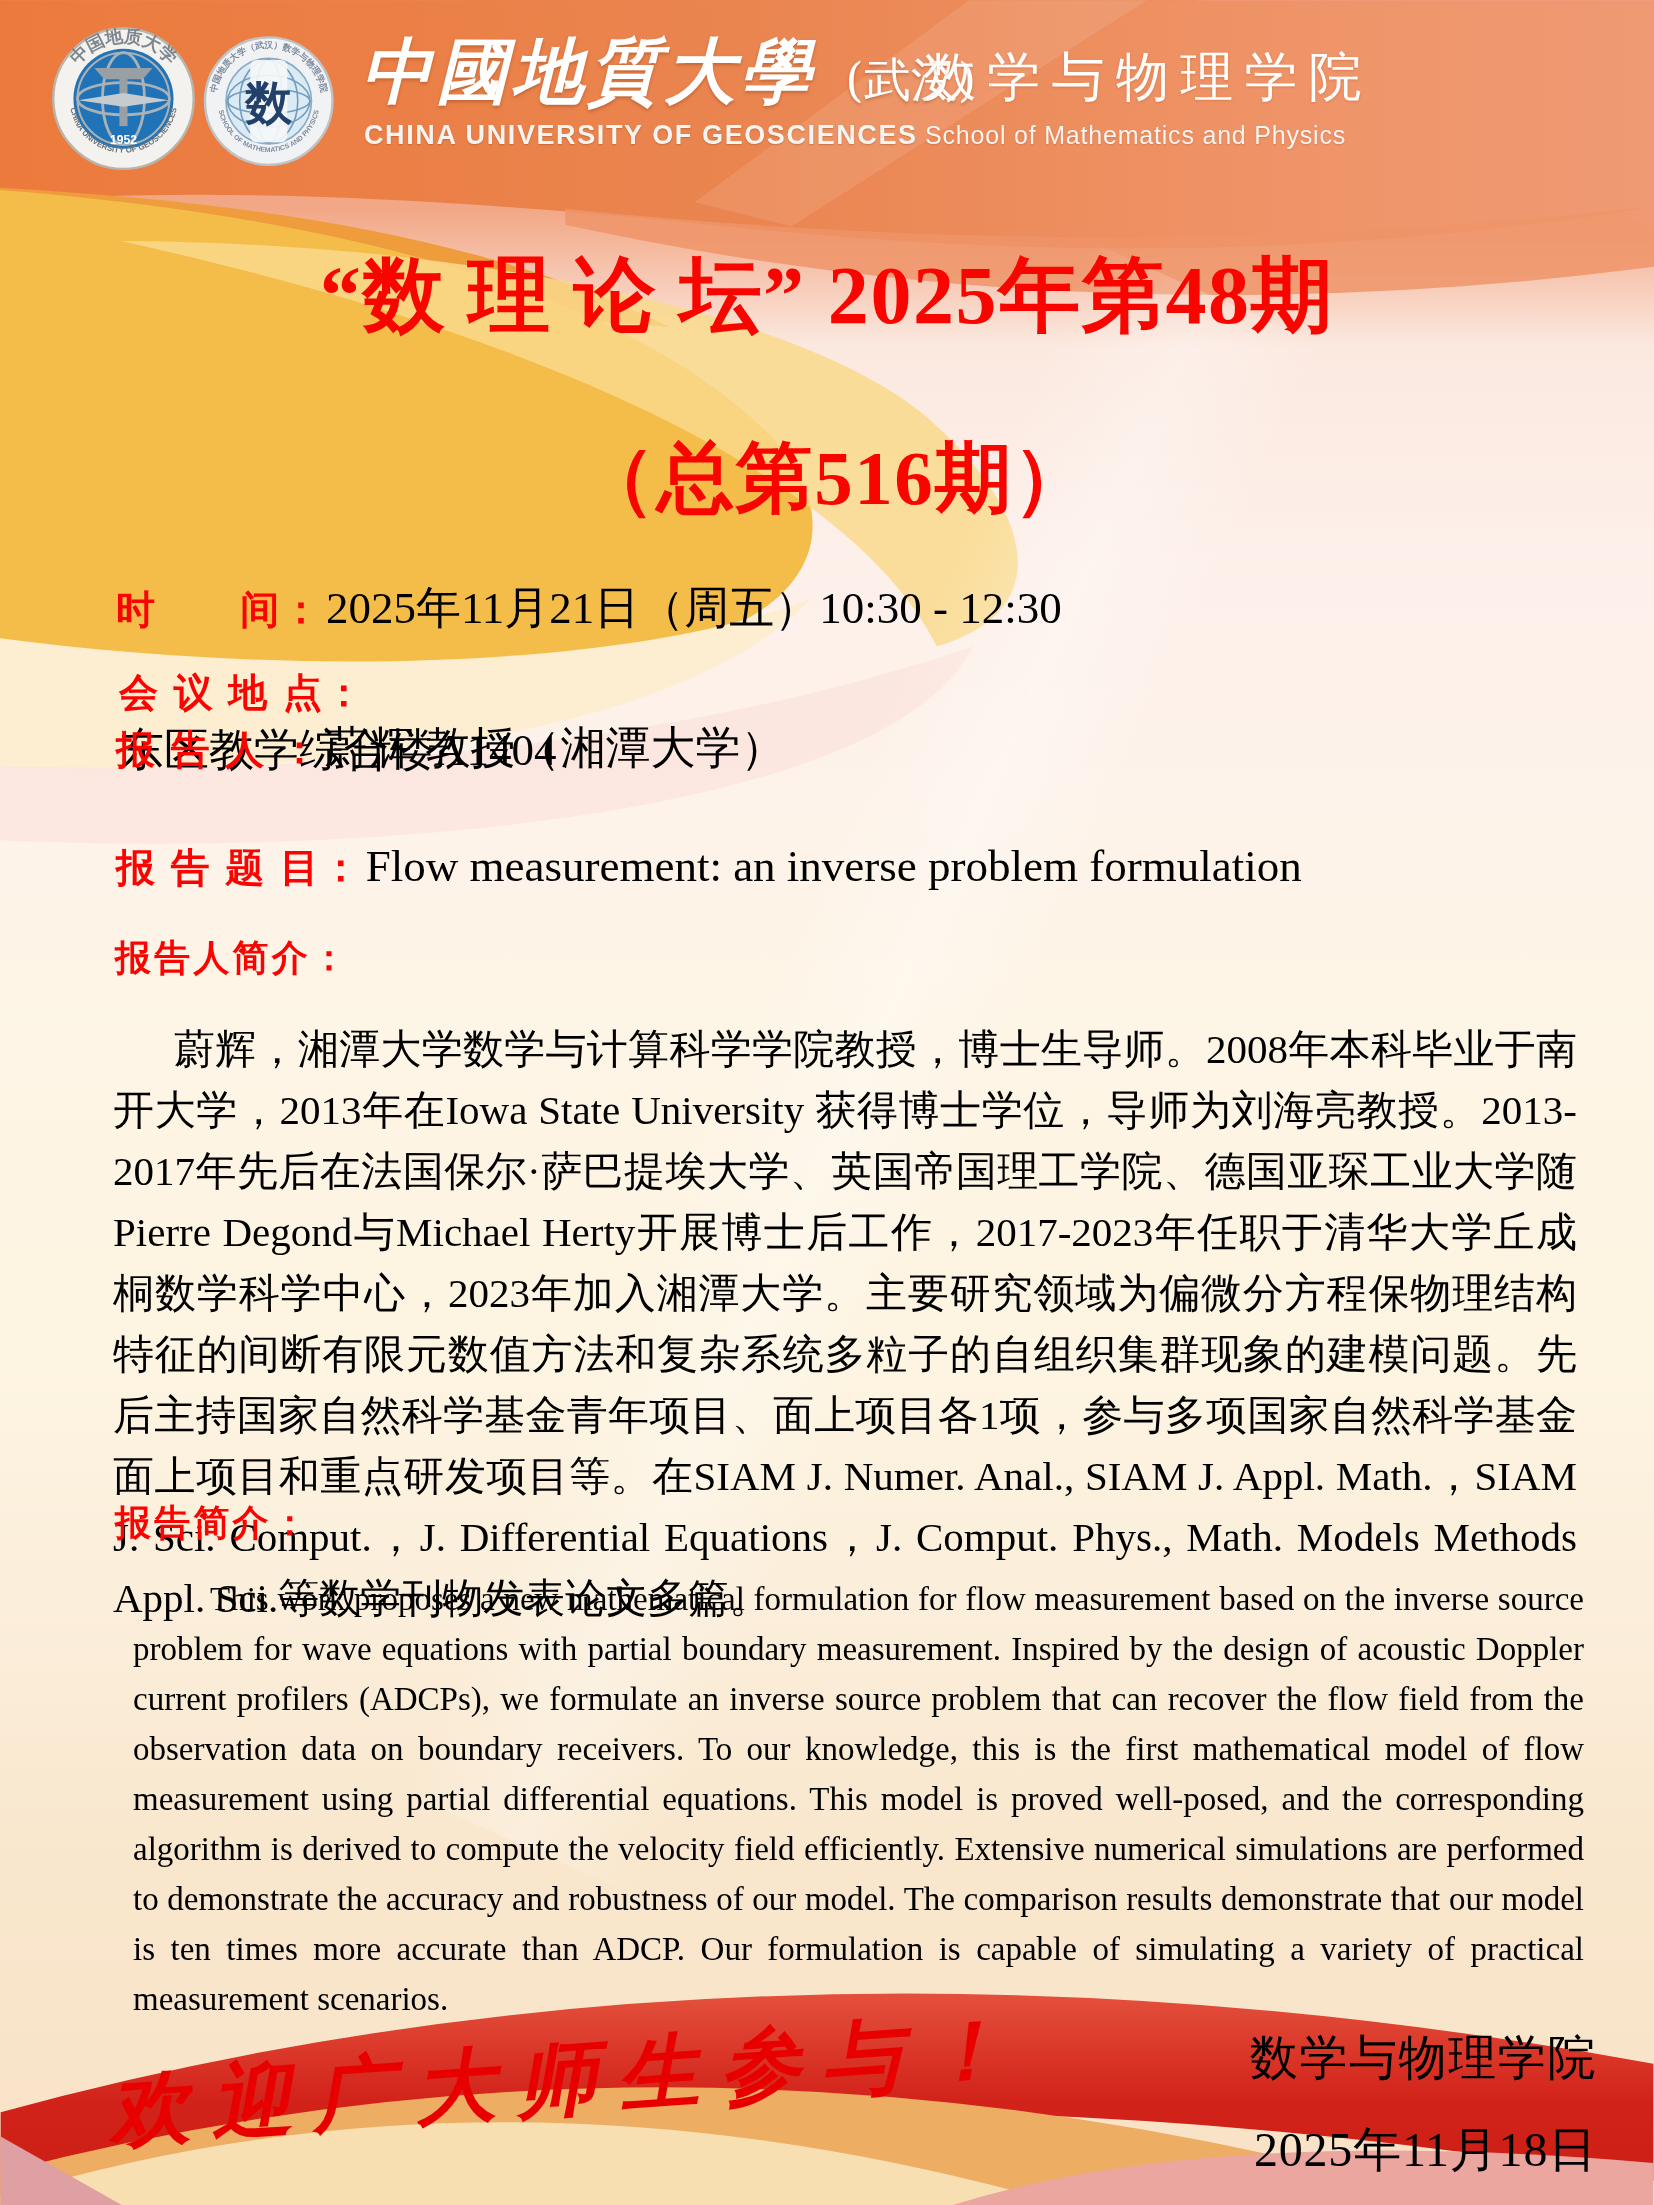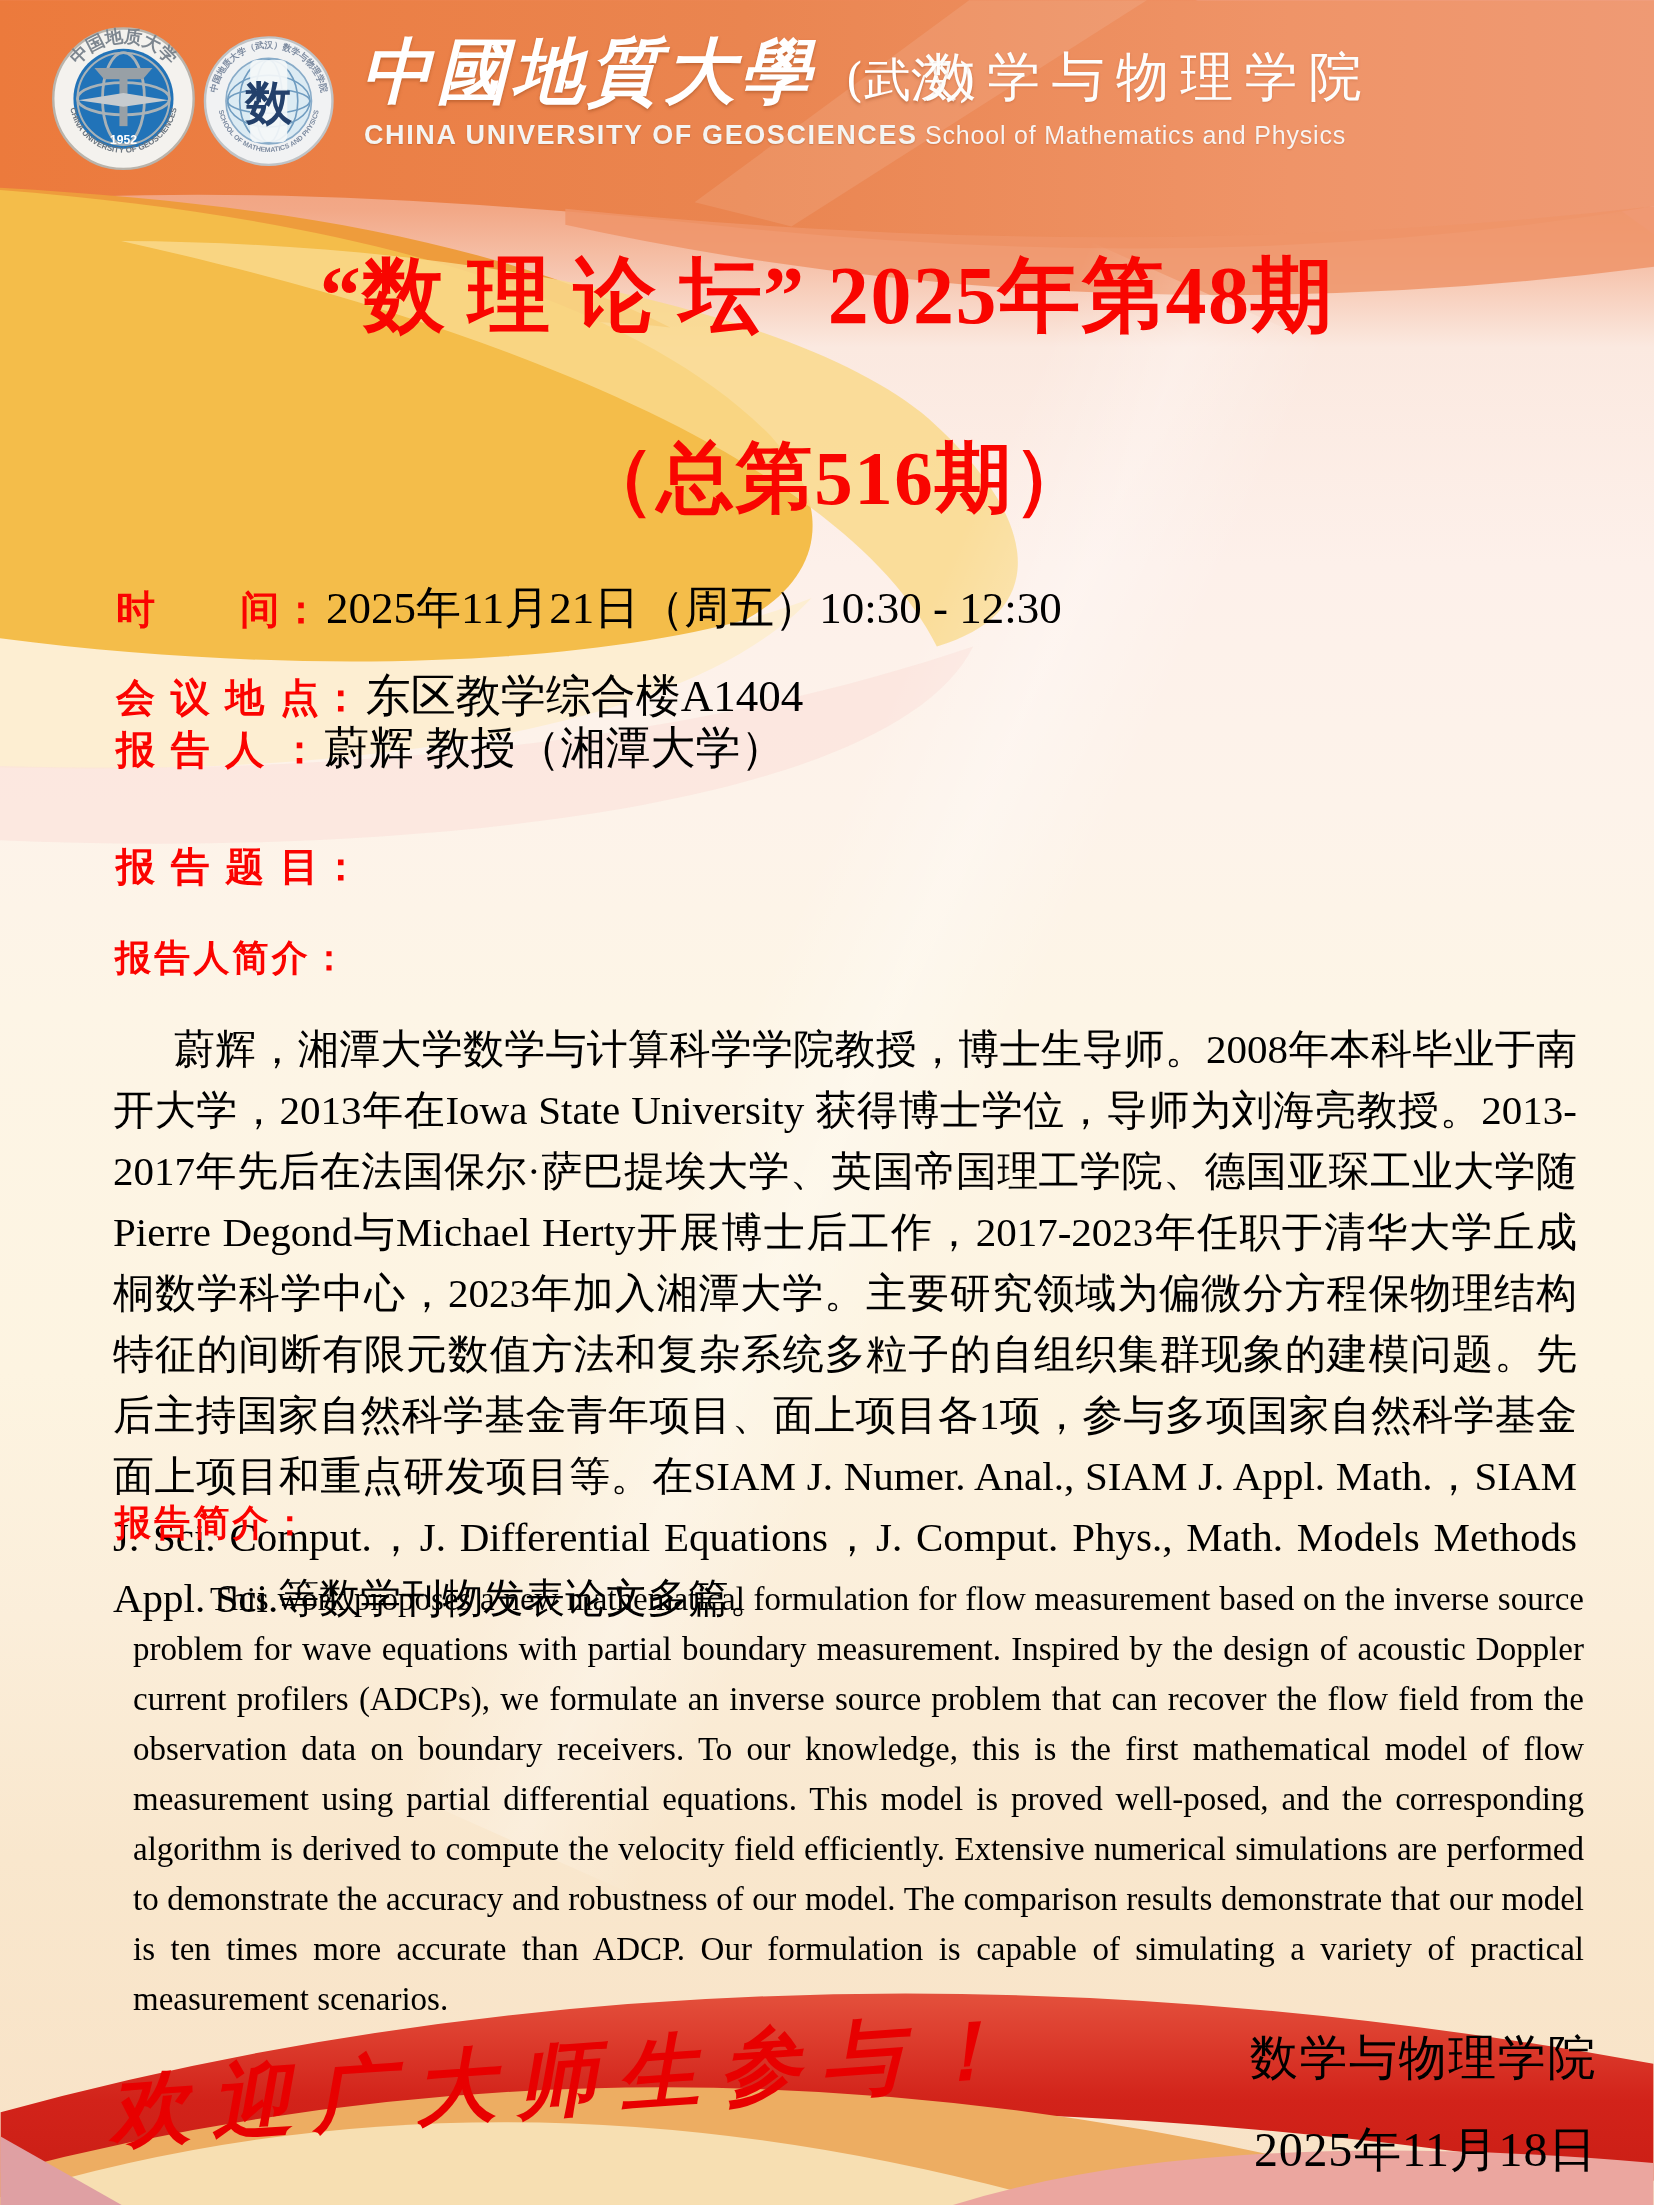--- a/index.html
+++ b/index.html
@@ -56,21 +56,21 @@
     left:16px; right:0; top:427px; z-index:2; text-align:center;
     color:#f90500; font-weight:bold; font-size:77px; letter-spacing:1.6px;
   }
   .info-row{left:116px; z-index:2; display:flex; align-items:baseline; white-space:nowrap;}
   .info-label{
     color:#fb0300; font-weight:bold; font-size:39px;
     font-family:"Liberation Sans","DejaVu Sans",sans-serif; letter-spacing:2.4px;
   }
   .info-value{color:#000; font-size:45px; margin-left:3px;}
   .row-time{top:578px;}
-  .row-place{top:666px;}
+  .row-place{top:666px;flex-direction:column;}
   .row-speaker{top:718px;}
   .row-title{top:840px;}
   .section-label{
     left:115px; z-index:2; color:#fb0300; font-weight:bold; font-size:36px;
     font-family:"Liberation Sans","DejaVu Sans",sans-serif; letter-spacing:3.2px;
   }
   .bio-label{top:934px;}
   .abs-label{top:1499px;}
   .bio-text{
     left:113px; top:1019px; width:1464px; z-index:2;
@@ -209,20 +209,21 @@
   <div class="abs info-row row-place">
     <span class="info-label">会 议 地 点：</span>
     <span class="info-value">东区教学综合楼A1404</span>
   </div>
   <div class="abs info-row row-speaker">
     <span class="info-label">报 告 人 ：</span>
     <span class="info-value">蔚辉 教授（湘潭大学）</span>
   </div>
   <div class="abs info-row row-title">
     <span class="info-label">报 告 题 目：</span>
+    <span class="info-value">Flow measurement: an inverse problem formulation</span>
   </div>
 
   <div class="abs section-label bio-label">报告人简介：</div>
   <p class="abs bio-text">蔚辉，湘潭大学数学与计算科学学院教授，博士生导师。2008年本科毕业于南开大学，2013年在Iowa State University 获得博士学位，导师为刘海亮教授。2013-2017年先后在法国保尔·萨巴提埃大学、英国帝国理工学院、德国亚琛工业大学随Pierre Degond与Michael Herty开展博士后工作，2017-2023年任职于清华大学丘成桐数学科学中心，2023年加入湘潭大学。主要研究领域为偏微分方程保物理结构特征的间断有限元数值方法和复杂系统多粒子的自组织集群现象的建模问题。先后主持国家自然科学基金青年项目、面上项目各1项，参与多项国家自然科学基金面上项目和重点研发项目等。在SIAM J. Numer. Anal., SIAM J. Appl. Math.，SIAM J. Sci. Comput.，J. Differential Equations，J. Comput. Phys., Math. Models Methods Appl. Sci.等数学刊物发表论文多篇。</p>
 
   <div class="abs section-label abs-label">报告简介：</div>
   <p class="abs abstract-text">This work proposes a new mathematical formulation for flow measurement based on the inverse source problem for wave equations with partial boundary measurement. Inspired by the design of acoustic Doppler current profilers (ADCPs), we formulate an inverse source problem that can recover the flow field from the observation data on boundary receivers. To our knowledge, this is the first mathematical model of flow measurement using partial differential equations. This model is proved well-posed, and the corresponding algorithm is derived to compute the velocity field efficiently. Extensive numerical simulations are performed to demonstrate the accuracy and robustness of our model. The comparison results demonstrate that our model is ten times more accurate than ADCP. Our formulation is capable of simulating a variety of practical measurement scenarios.</p>
 
   <div class="abs welcome">欢迎广大师生参与！</div>
   <div class="abs org-line">数学与物理学院</div>

